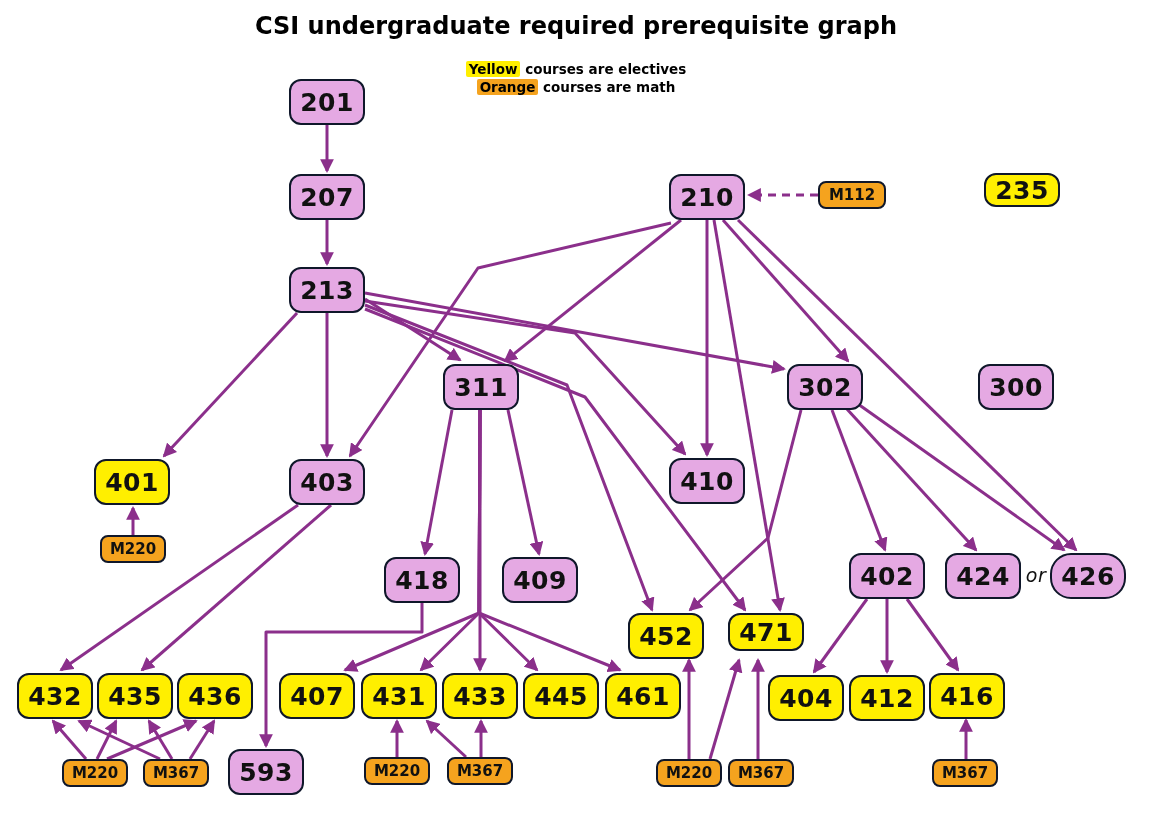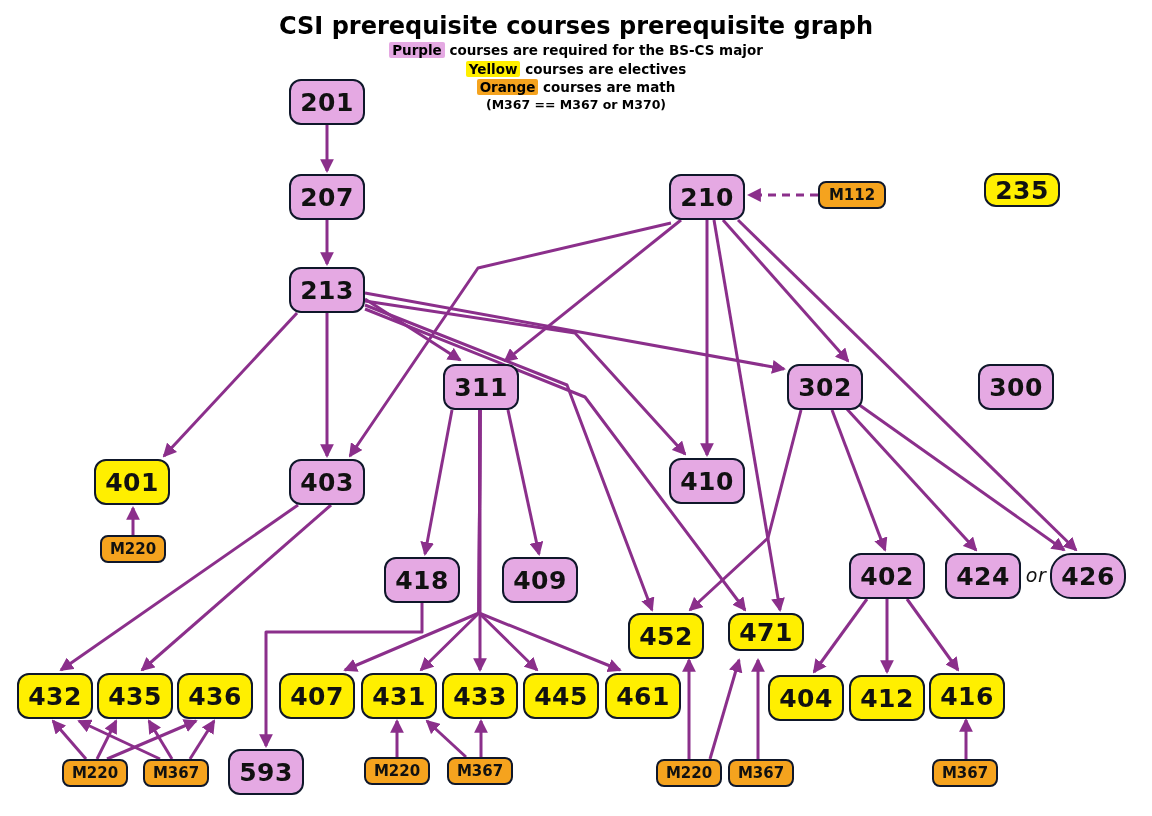--- a/index.html
+++ b/index.html
@@ -82,32 +82,28 @@
         <polyline points="397,757 397,721" fill="none" stroke="#8b2f8b" stroke-width="3" stroke-linejoin="round" marker-end="url(#arrow)"></polyline>
         <polyline points="466,757 427,721" fill="none" stroke="#8b2f8b" stroke-width="3" stroke-linejoin="round" marker-end="url(#arrow)"></polyline>
         <polyline points="481,757 481,721" fill="none" stroke="#8b2f8b" stroke-width="3" stroke-linejoin="round" marker-end="url(#arrow)"></polyline>
         <polyline points="689,759 689,660" fill="none" stroke="#8b2f8b" stroke-width="3" stroke-linejoin="round" marker-end="url(#arrow)"></polyline>
         <polyline points="710,759 739,660" fill="none" stroke="#8b2f8b" stroke-width="3" stroke-linejoin="round" marker-end="url(#arrow)"></polyline>
         <polyline points="758,759 758,660" fill="none" stroke="#8b2f8b" stroke-width="3" stroke-linejoin="round" marker-end="url(#arrow)"></polyline>
         <polyline points="966,759 966,720" fill="none" stroke="#8b2f8b" stroke-width="3" stroke-linejoin="round" marker-end="url(#arrow)"></polyline>
       </g>
   </svg>
 
-  <div id="title">CSI prerequisite courses prerequisite graph</div>
+  <div id="title">CSI undergraduate required prerequisite graph</div>
 
-  <div class="legend-line" style="top:42px;">
-    <span class="hl hl-purple">Purple</span><span> courses are required for the BS-CS major</span>
-  </div>
   <div class="legend-line" style="top:79px;">
     <span class="hl hl-orange">Orange</span><span> courses are math</span>
   </div>
   <div class="legend-line" style="top:61px;">
     <span class="hl hl-yellow">Yellow</span><span> courses are electives</span>
   </div>
-  <div class="legend-line note" style="top:97px;">(M367 == M367 or M370)</div>
 
   <div id="nodes">
       <div class="node purple" style="left: 289px; top: 79px; width: 76px; height: 46px;">201</div>
       <div class="node purple" style="left: 289px; top: 174px; width: 76px; height: 46px;">207</div>
       <div class="node purple" style="left: 289px; top: 267px; width: 76px; height: 46px;">213</div>
       <div class="node purple" style="left: 669px; top: 174px; width: 76px; height: 46px;">210</div>
       <div class="node orange" style="left: 818px; top: 181px; width: 68px; height: 28px;">M112</div>
       <div class="node yellow" style="left: 984px; top: 173px; width: 76px; height: 34px;">235</div>
       <div class="node purple" style="left: 443px; top: 364px; width: 76px; height: 46px;">311</div>
       <div class="node purple" style="left: 787px; top: 364px; width: 76px; height: 46px;">302</div>

